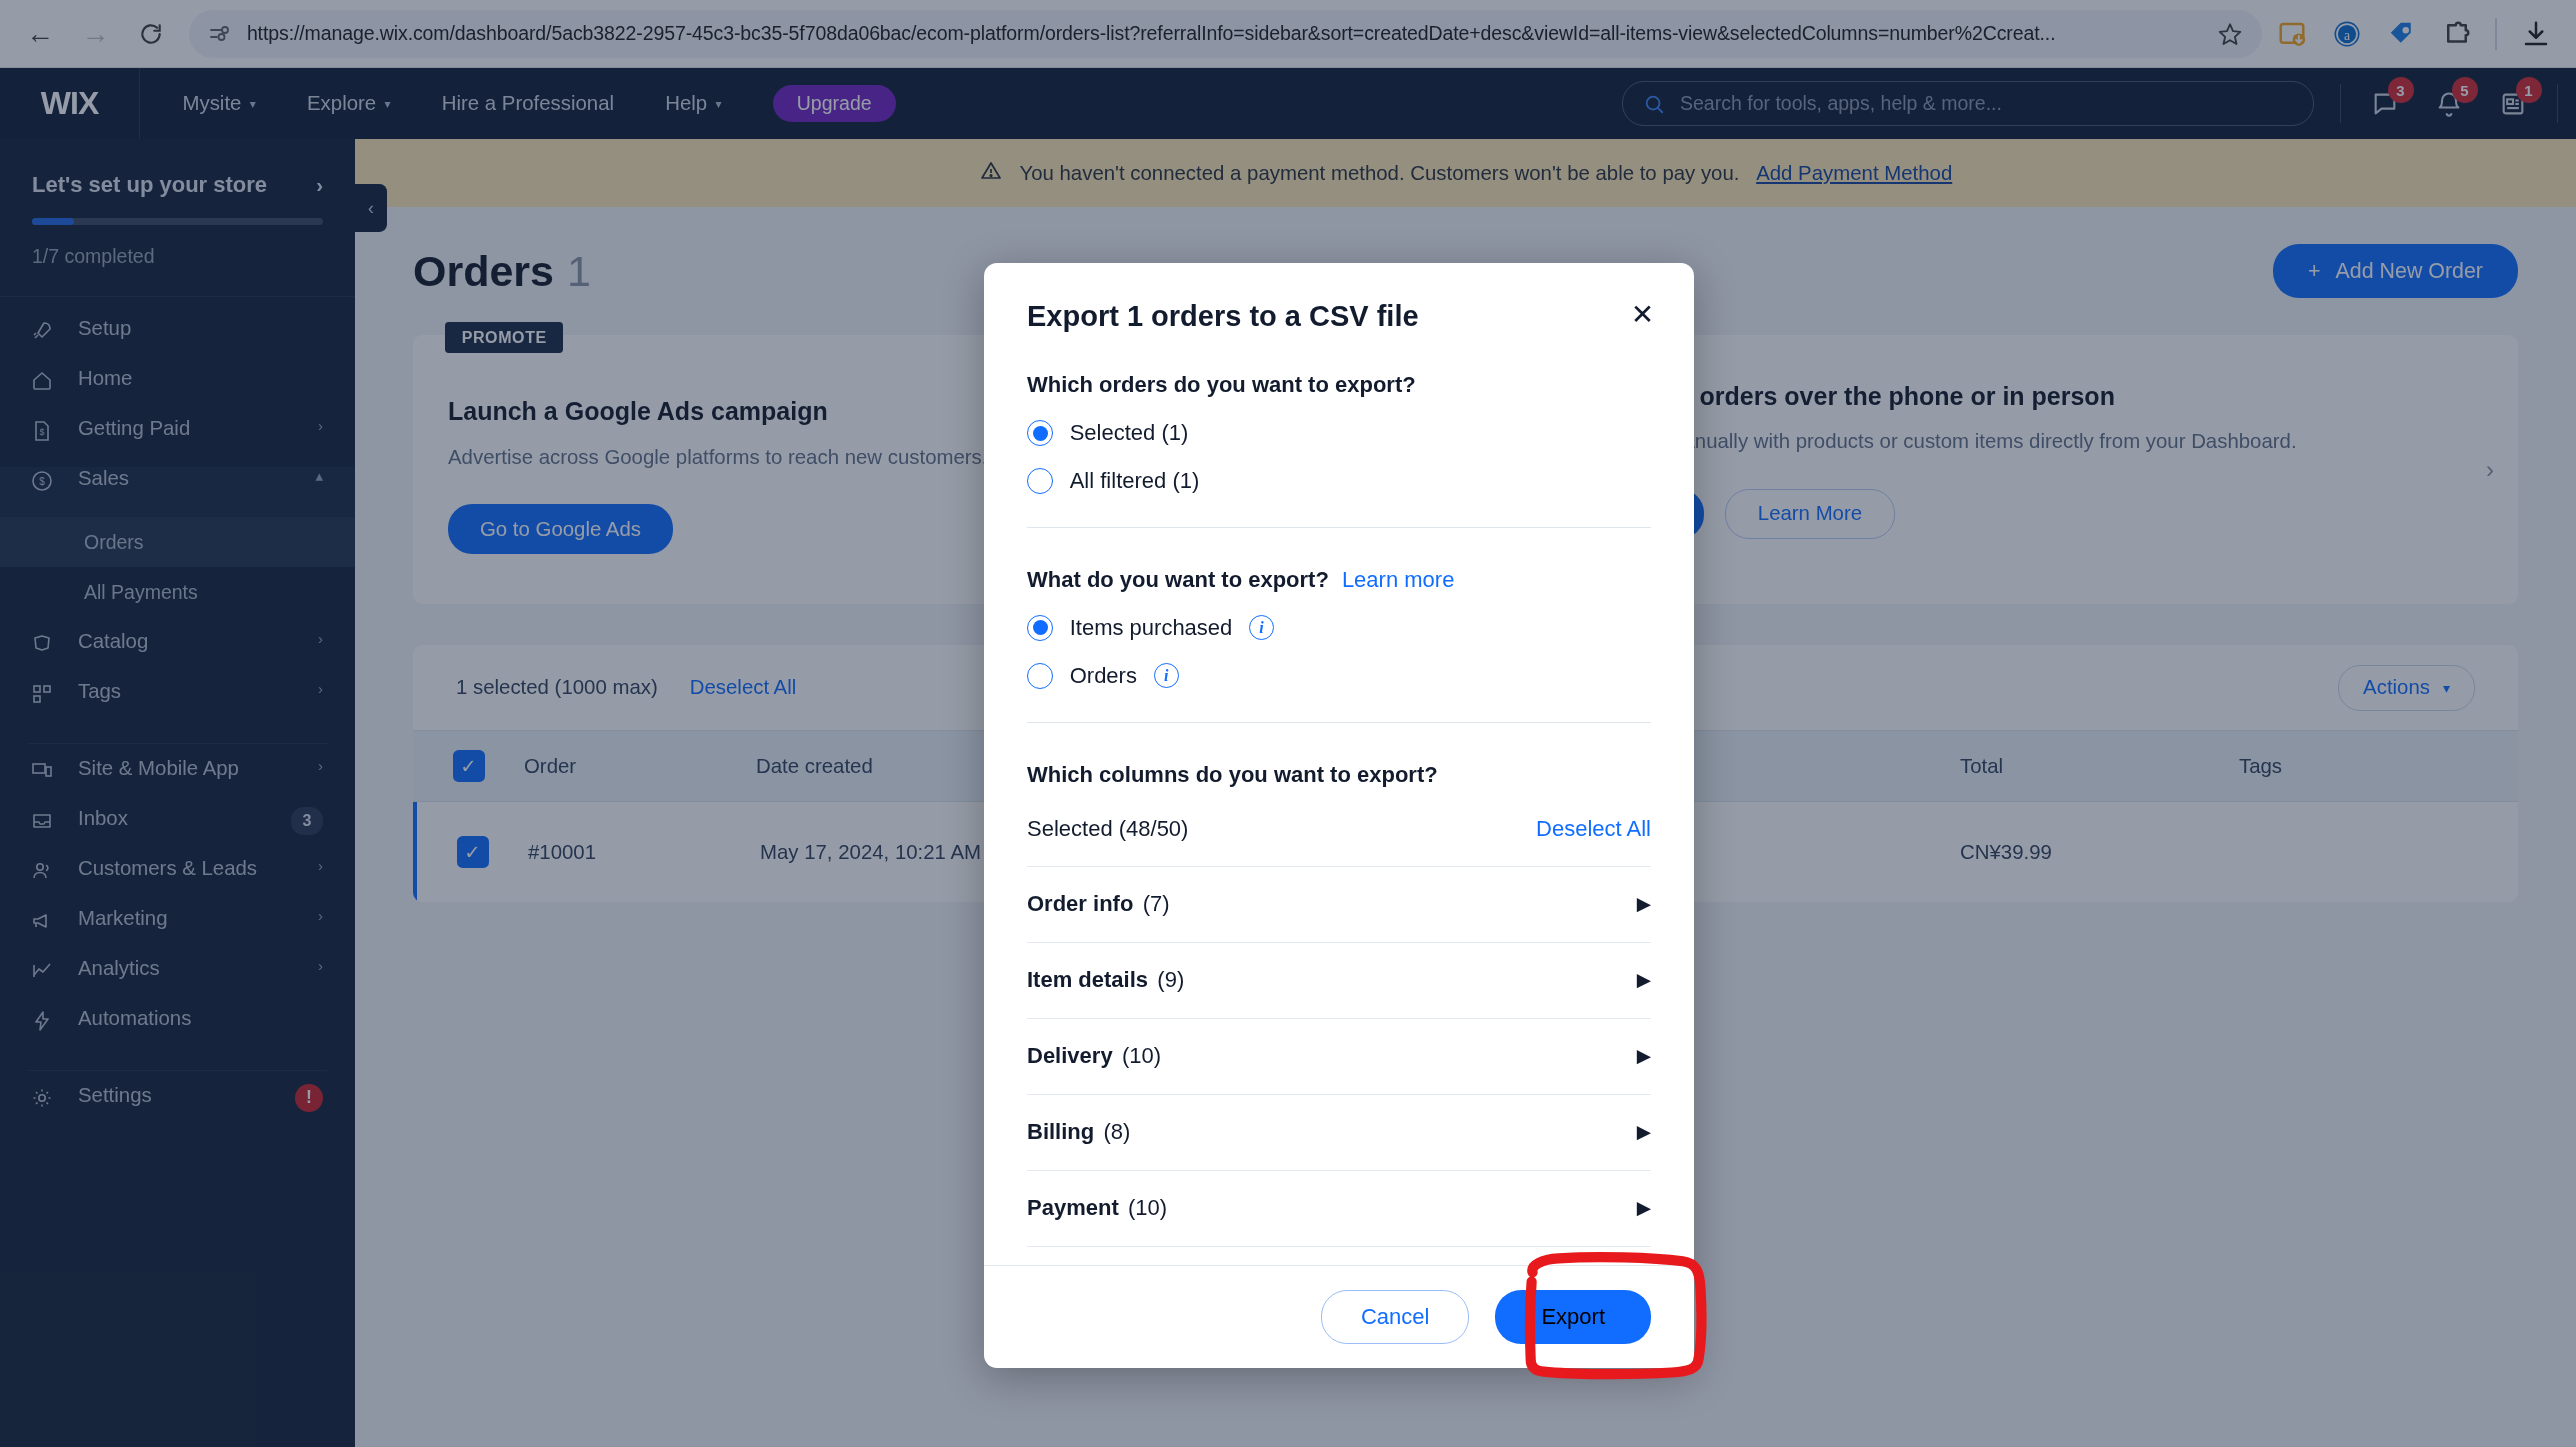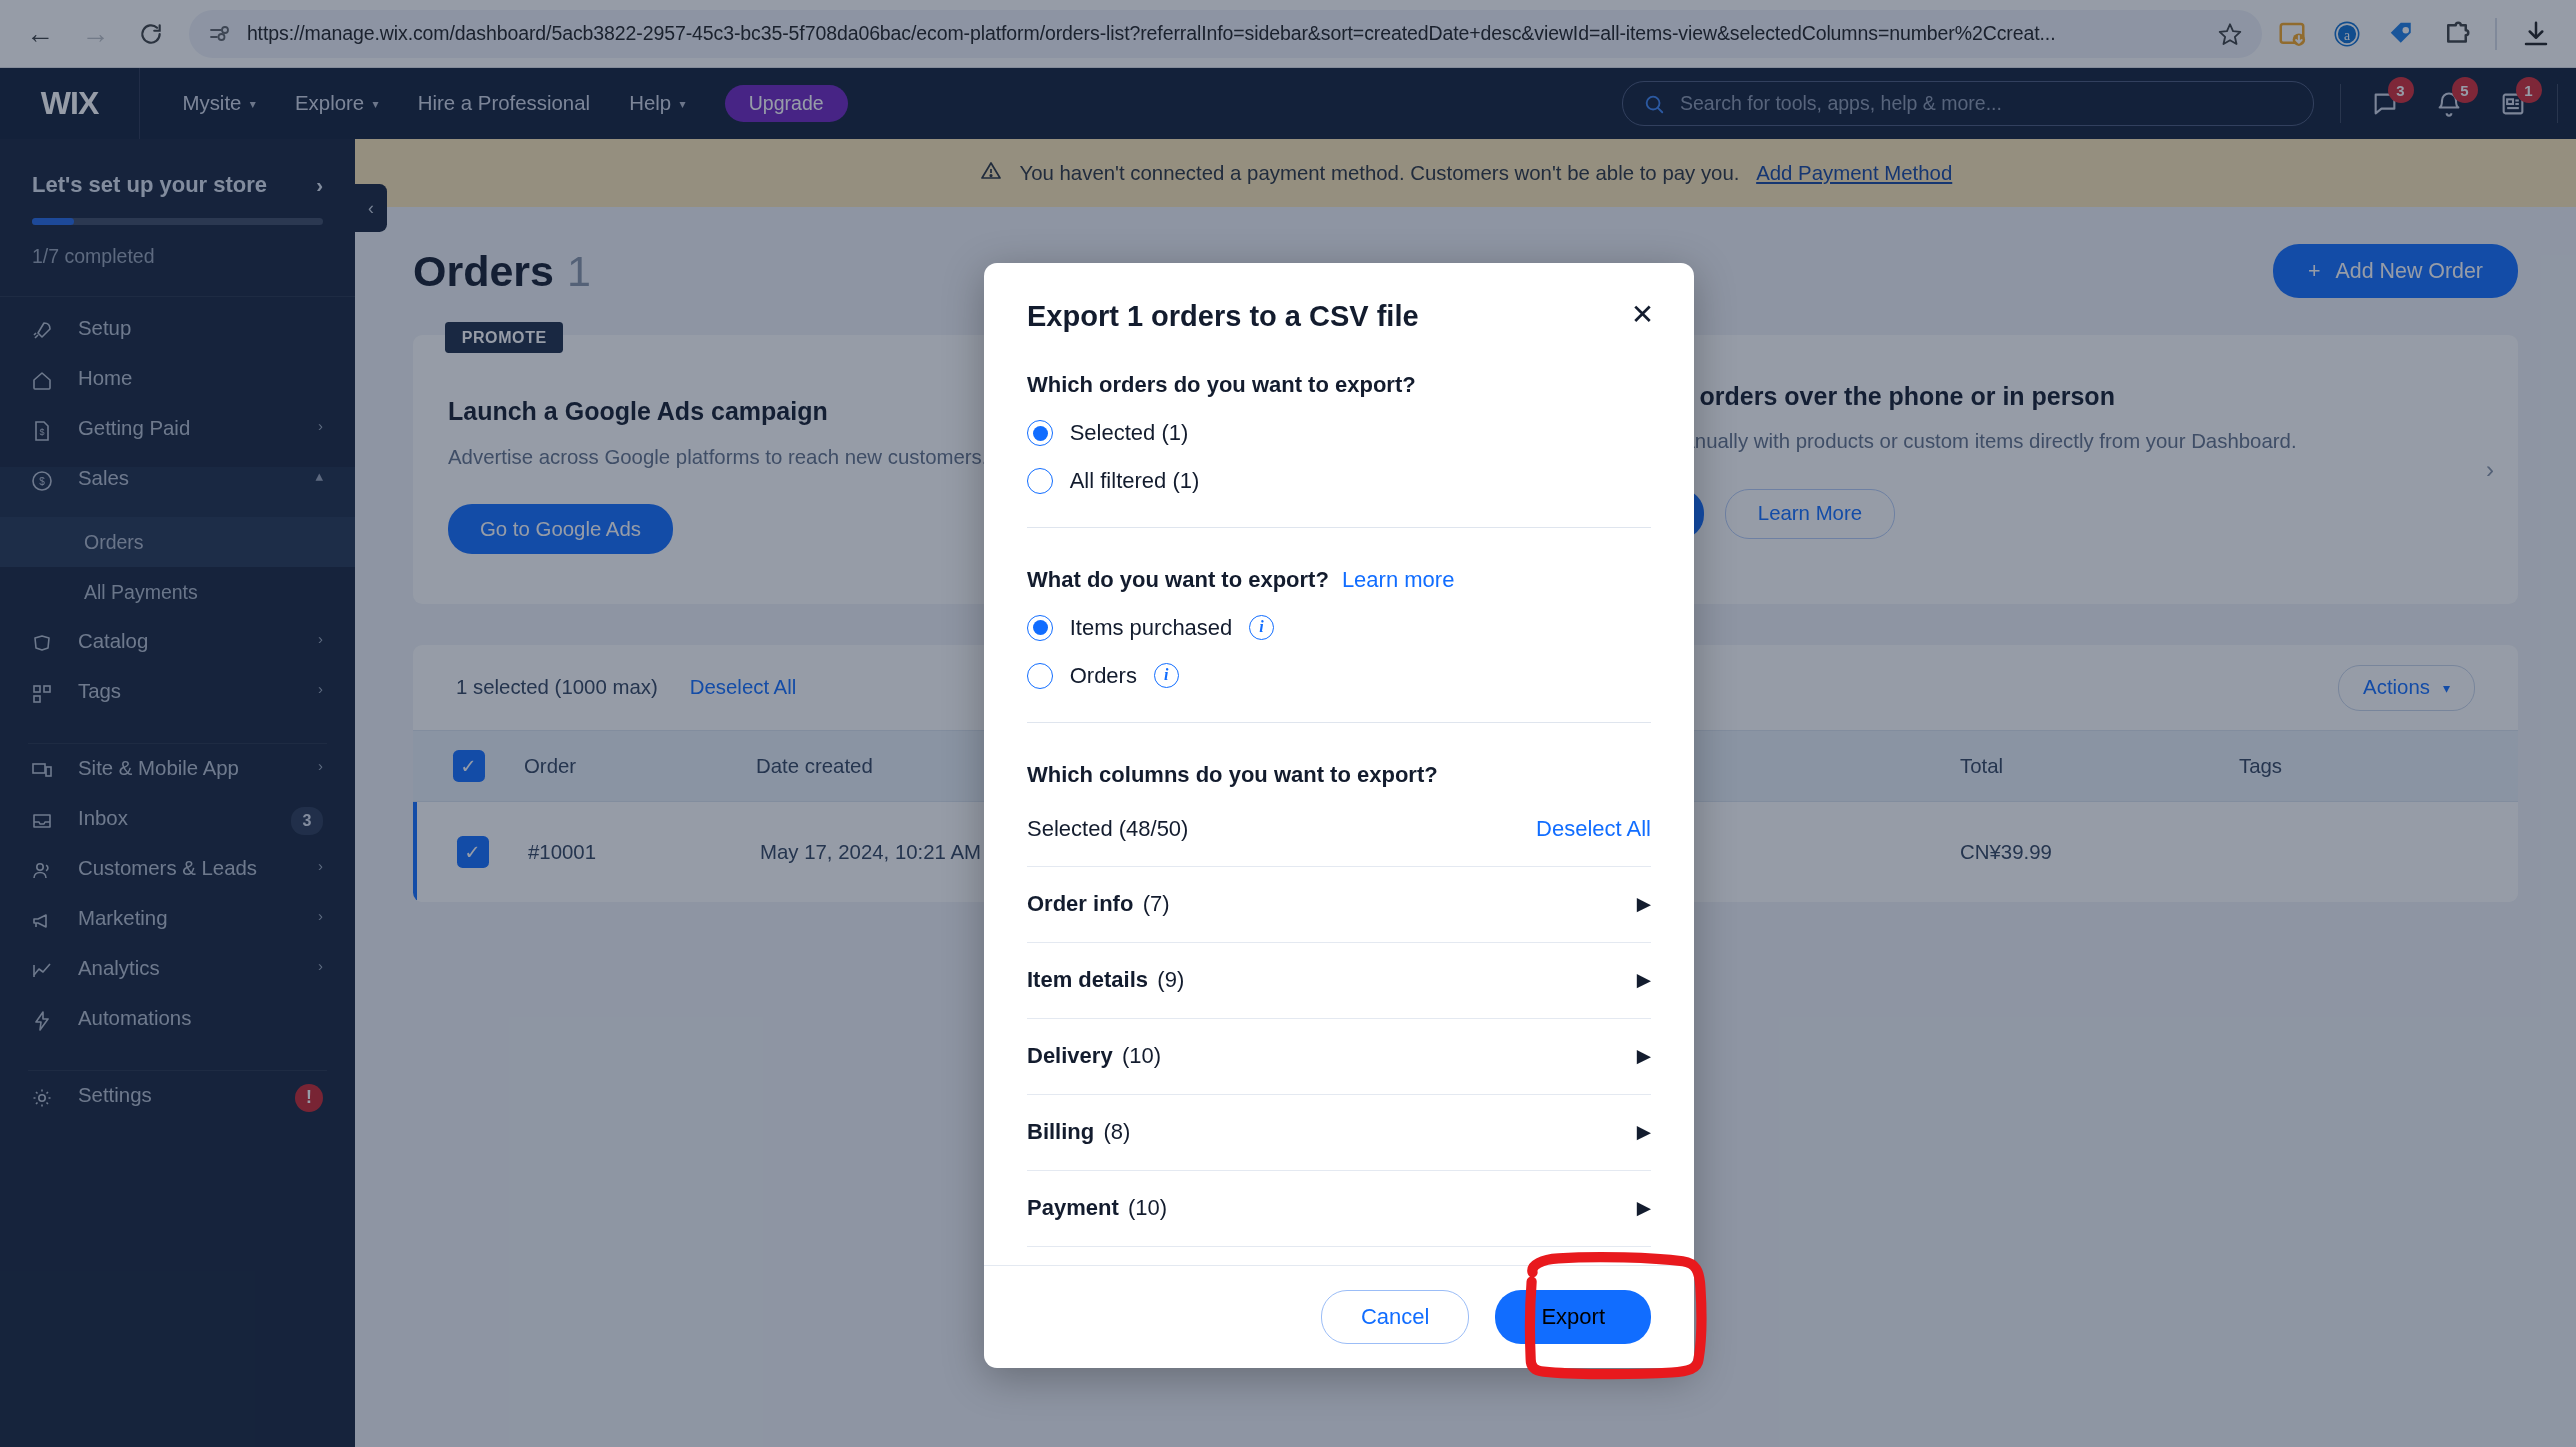--- a/index.html
+++ b/index.html
@@ -45,21 +45,21 @@
   .page { position: absolute; top: 68px; left: 0; width: 2576px; height: 1380px; background: #fff; }
 
   
   .wix-top {
     position: absolute; top: 0; left: 0; width: 2576px; height: 71px;
     background: #12203a; display: flex; align-items: center;
   }
   .wix-logo { width: 139px; display: flex; align-items: center; justify-content: center;
               color: #fff; font-size: 32px; font-weight: 700; letter-spacing: -0.9px; }
   .wix-sep { width: 0.9px; height: 71px; background: #2a3650; }
-  .wix-menu { display: flex; align-items: center; height: 71px; padding-left: 24px; gap: 2px; }
+  .wix-menu { display: flex; align-items: center; height: 71px; padding-left: 24px; gap: 14px; }
   .wix-menu-item {
     display: flex; align-items: center; gap: 8.4px; padding: 0 18.6px;
     color: #cfd6e4; font-size: 20.4px; height: 71px;
   }
   .caret { font-size: 12px; opacity: .85; }
   .upgrade-btn {
     margin-left: 18.6px; background: #6f26c2; color: #fff;
     border-radius: 20.4px; padding: 7.4px 24px; font-size: 19.5px; font-weight: 500;
   }
   .wix-right { margin-left: auto; display: flex; align-items: center; padding-right: 18.6px; gap: 0; }
@@ -192,21 +192,21 @@
     box-shadow: 0 9.3px 41px rgba(0,0,0,.28);
   }
   .modal-head { padding: 37px 43px 0 43px; position: relative; }
   .modal-title { font-size: 29px; font-weight: 700; color: #131c2e; }
   .modal-close { position: absolute; top: 33px; right: 33px; width: 37px; height: 37px;
                  display: flex; align-items: center; justify-content: center;
                  color: #131c2e; font-size: 28px; line-height: 1; }
   .modal-scroll { flex: 1; overflow: hidden; padding: 0 43px; }
   .q-label { font-size: 22px; font-weight: 700; color: #131c2e; margin-top: 39px; display: flex; align-items: center; gap: 13px; }
   .q-label .learn { color: #116dff; font-weight: 400; }
-  .radio-row { display: flex; align-items: flex-start; gap: 16.7px; margin-top: 22px; font-size: 22px; color: #131c2e; }
+  .radio-row { display: flex; align-items: center; gap: 16.7px; margin-top: 22px; font-size: 22px; color: #131c2e; }
   .radio { width: 26px; height: 26px; border-radius: 50%; border: 1.9px solid #116dff; flex: none;
            display: flex; align-items: center; justify-content: center; background: #fff; }
   .radio .dot { width: 15px; height: 15px; border-radius: 50%; background: #116dff; }
   .info-i { width: 25px; height: 25px; border-radius: 50%; border: 1.9px solid #116dff;
             color: #116dff; font-size: 16px; font-weight: 700; font-style: italic;
             display: flex; align-items: center; justify-content: center; font-family: "Liberation Serif", serif; }
   .hr { height: 0.9px; background: #dfe5ee; margin: 33px 0 0 0; }
   .sel-row { display: flex; align-items: center; justify-content: space-between; margin-top: 28px; font-size: 22px; color: #131c2e; }
   .sel-row .deselect { color: #116dff; }
   .acc-list { margin-top: 24px; border-top: 0.9px solid #e4e9f1; }

